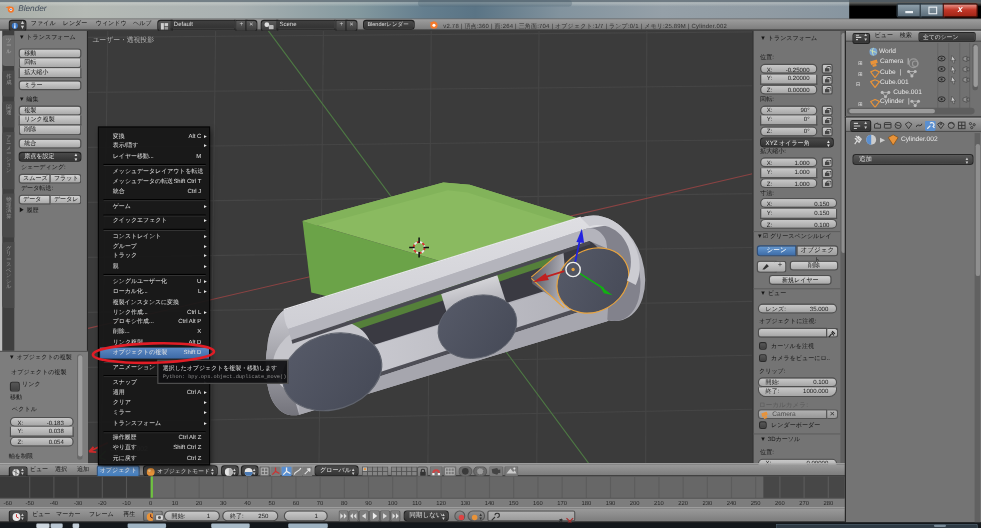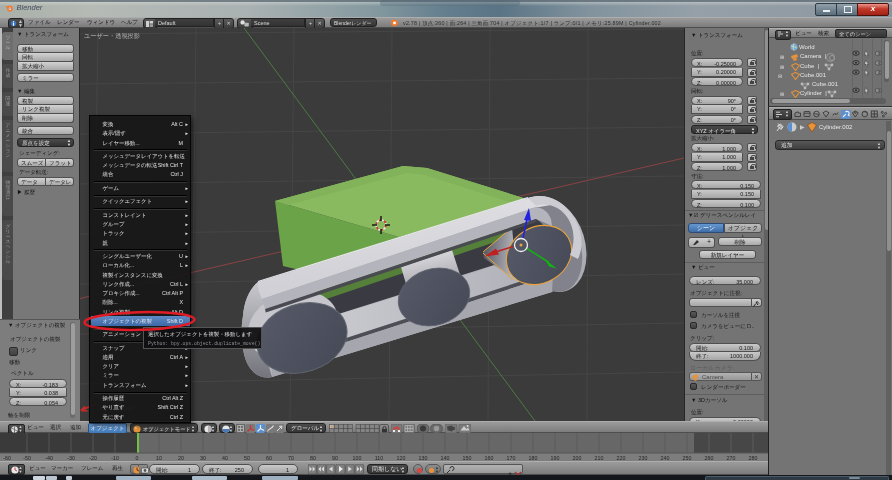--- a/index.html
+++ b/index.html
@@ -11,21 +11,21 @@
 .hdrbar{background:linear-gradient(#9b9b9b,#7c7c7c);border-top:1px solid #adadad;border-bottom:1px solid #4e4e4e;box-sizing:border-box;}
 .mi{position:absolute;color:#e4e4e4;font-size:5.4px;line-height:8px;white-space:nowrap;}
 .lck{left:62px;width:10px;height:9px;background:linear-gradient(#cdcdcd,#a8a8a8);border:1px solid #4f4f4f;border-radius:2px;box-sizing:border-box;}
 .lck:after{content:"";position:absolute;left:2px;top:3px;width:4px;height:3px;background:#444;}
 .lck:before{content:"";position:absolute;left:2.5px;top:1px;width:3px;height:3px;border:1px solid #444;border-bottom:none;border-radius:2px 2px 0 0;}
 .ckb{width:7px;height:7px;background:linear-gradient(#585858,#404040);border:1px solid #2a2a2a;border-radius:2px;box-sizing:border-box;}
 </style></head>
 <body>
 <div id="stage">
 
-<div class="abs" style="left:0;top:0;width:892px;height:17px;background:linear-gradient(90deg,#a9afa9 0%,#b5bab5 10%,#a9b1b2 28%,#84999f 42%,#647e8e 50%,#5a7485 56%,#82939e 66%,#95a0a8 78%,#909ba3 90%,#8795a0 100%);font-style:italic;">
+<div class="abs" style="left:0;top:0;width:772px;height:17px;background:linear-gradient(90deg,#a9afa9 0%,#b5bab5 10%,#a9b1b2 28%,#84999f 42%,#647e8e 50%,#5a7485 56%,#82939e 66%,#95a0a8 78%,#909ba3 90%,#8795a0 100%);font-style:italic;">
  <div class="abs" style="left:0;top:0;width:892px;height:2px;background:#65727b;opacity:.8"></div>
  <div class="abs" style="left:0;top:2px;width:892px;height:4px;background:linear-gradient(#d8dcd8,rgba(216,220,216,0));opacity:.5"></div>
  <div class="abs" style="left:380px;top:0px;width:140px;height:6px;background:#4d6374;opacity:.35;border-radius:3px"></div>
  <svg class="abs" style="left:5px;top:4.5px" width="9" height="7" viewBox="0 0 22 17">
    <circle cx="12" cy="9" r="7" fill="#f5792a"></circle>
         <circle cx="12" cy="9" r="3" fill="#fff"></circle>
         <circle cx="12" cy="9" r="1.6" fill="#2a6bd4"></circle>
    <path d="M0 4 L11 1 L7 7 Z" fill="#f5792a"></path>
  </svg>
  <div class="abs" style="left:16.5px;top:3px;color:#434e5c;font-size:7.5px;">Blender</div>

